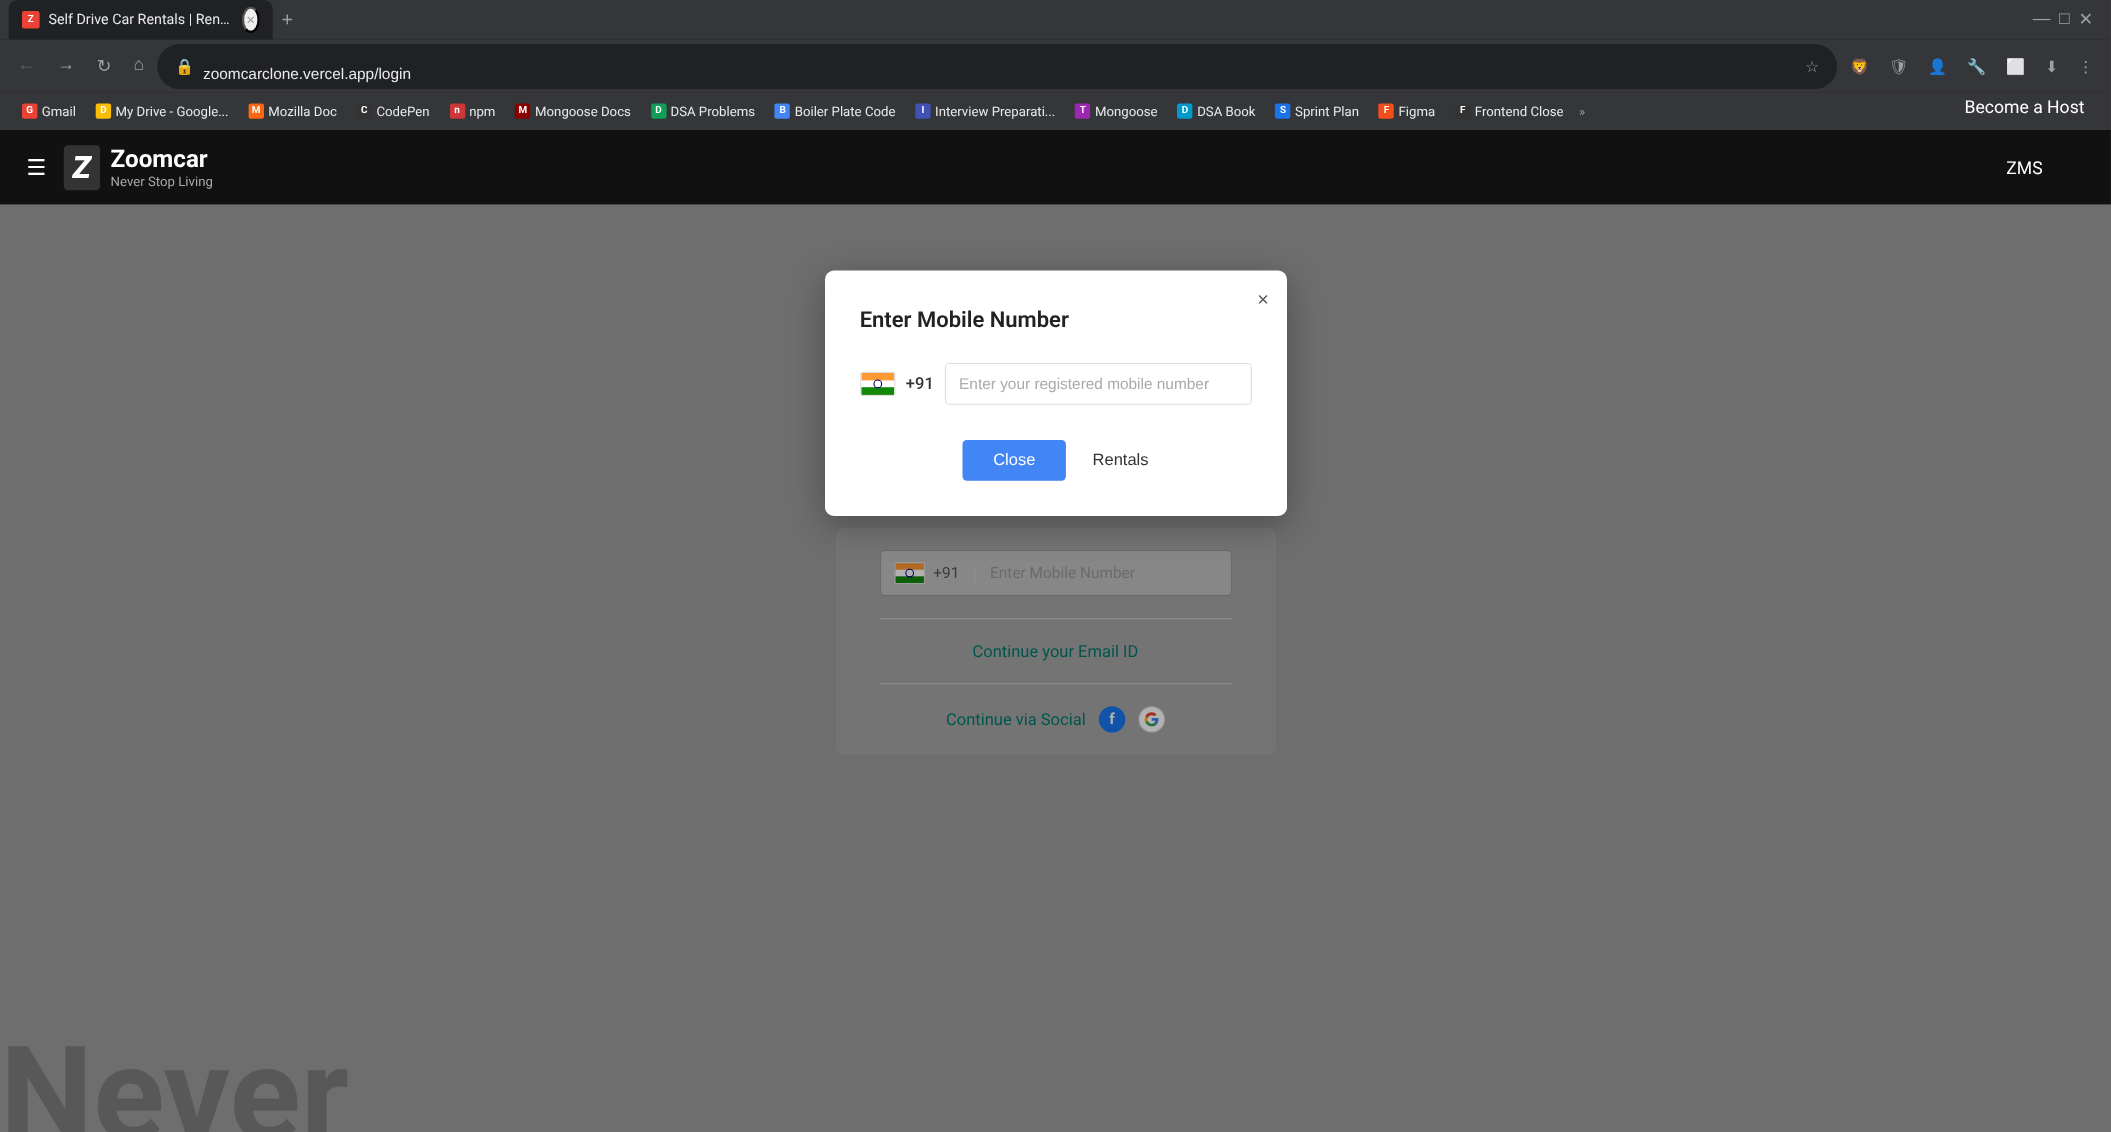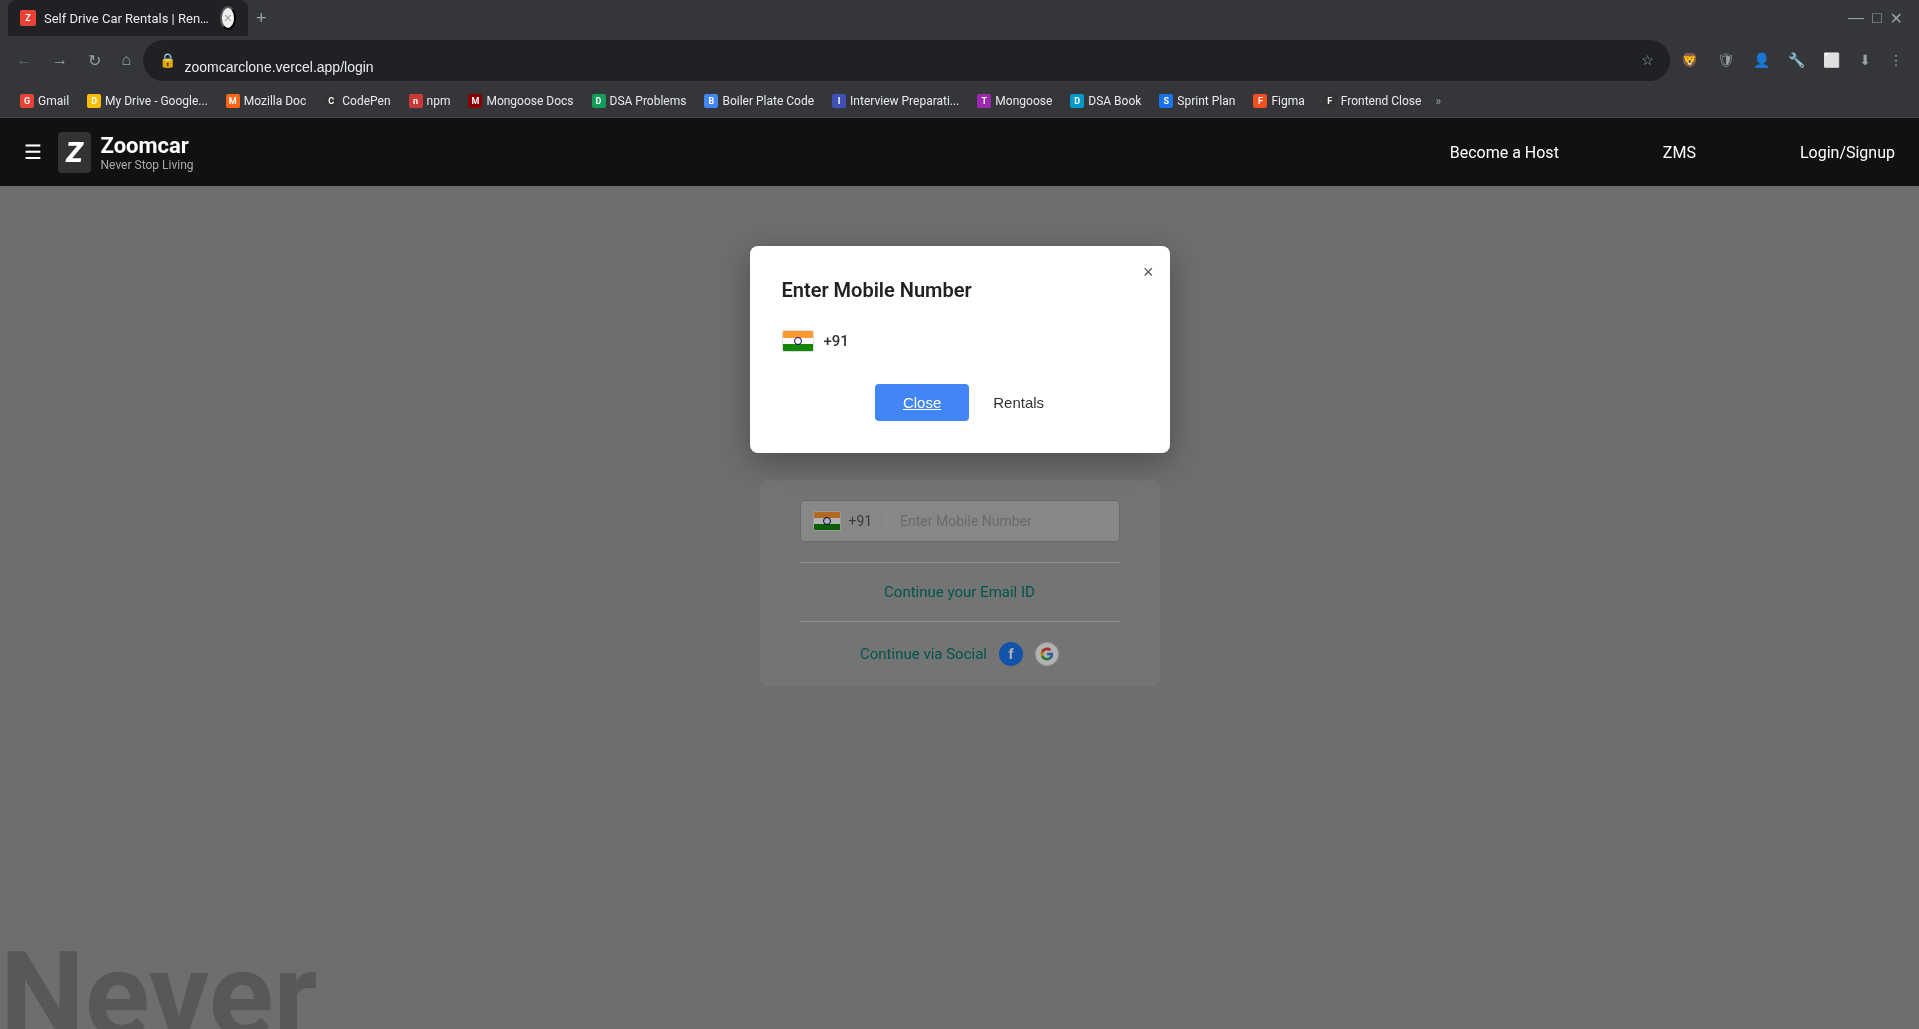--- a/index.html
+++ b/index.html
@@ -43,21 +43,21 @@
     .bm-dsabook { background: #0099cc; }
     .bm-sprint { background: #1a73e8; }
     .bm-figma { background: #F24E1E; }
     .bm-frontend { background: #333; }
 
     
     .site-navbar { background: #111; color: white; display: flex; align-items: center; padding: 0 24px; height: 68px; }
     .site-navbar-logo { display: flex; align-items: center; gap: 10px; flex: 1; }
     .logo-brand { font-size: 22px; font-weight: bold; color: white; }
     .logo-tagline { font-size: 12px; color: #aaa; }
-    .site-navbar-menu { display: flex; align-items: center; gap: 104px; }
+    .site-navbar-menu { display: flex; align-items: center; gap: 36px; flex-direction: column; }
     .nav-link { color: white; font-size: 16px; text-decoration: none; cursor: pointer; }
 
     
     .main-bg { background: #9e9e9e; min-height: 870px; display: flex; flex-direction: column; align-items: center; position: relative; overflow: hidden; }
 
     
     .login-bg-content { width: 100%; display: flex; flex-direction: column; align-items: center; padding-top: 80px; filter: blur(0px); }
     .login-title { font-size: 20px; font-weight: bold; color: #333; margin-bottom: 30px; }
     .login-form-area { background: rgba(255,255,255,0.1); border-radius: 8px; padding: 20px 40px; display: flex; flex-direction: column; align-items: center; gap: 16px; width: 400px; }
     .phone-input-row { display: flex; align-items: center; gap: 8px; border: 1px solid #999; border-radius: 4px; padding: 10px 12px; background: rgba(255,255,255,0.3); width: 100%; }
@@ -77,21 +77,21 @@
     .modal-input-row { display: flex; align-items: center; gap: 10px; margin-bottom: 32px; }
     .india-flag { width: 32px; height: 22px; position: relative; border: 1px solid #ddd; border-radius: 2px; overflow: hidden; flex-shrink: 0; }
     .flag-top { height: 33%; background: #FF9933; }
     .flag-mid { height: 34%; background: white; display: flex; align-items: center; justify-content: center; }
     .flag-bot { height: 33%; background: #138808; }
     .flag-circle { width: 8px; height: 8px; border-radius: 50%; border: 1px solid #000080; }
     .country-code { font-size: 15px; color: #333; font-weight: 500; }
     .mobile-input { border: 1px solid #ddd; border-radius: 4px; padding: 10px 12px; font-size: 14px; color: #999; flex: 1; outline: none; }
     .mobile-input::placeholder { color: #aaa; }
     .modal-buttons { display: flex; align-items: center; justify-content: center; gap: 24px; }
-    .btn-close { background: #4285F4; color: white; border: none; padding: 10px 28px; border-radius: 4px; font-size: 15px; cursor: pointer; text-decoration: underline; }
+    .btn-close { background: #4285F4; color: white; border: none; padding: 10px 28px; border-radius: 4px; font-size: 15px; cursor: pointer; }
     .btn-continue { background: none; border: none; color: #333; font-size: 15px; cursor: pointer; font-weight: 500; }
 
     .divider-line { width: 100%; height: 1px; background: #ccc; margin: 4px 0; }
   </style>
 </head>
 <body>
 
 <div class="browser-chrome">
 
   <div class="tab-bar">
@@ -280,20 +280,21 @@
 
           <div class="modal-input-row">
             <div class="india-flag">
               <div class="flag-top"></div>
               <div class="flag-mid">
                   <div class="flag-circle"></div>
                 </div>
               <div class="flag-bot"></div>
             </div>
             <span class="country-code">+91</span>
+            <input class="mobile-input" type="tel" placeholder="Enter your registered mobile number" style="">
           </div>
 
           <div class="modal-buttons">
             <button class="btn-close">Close</button>
             <button class="btn-continue">Rentals</button>
           </div>
         </div>
       </div>
 
     </div>

